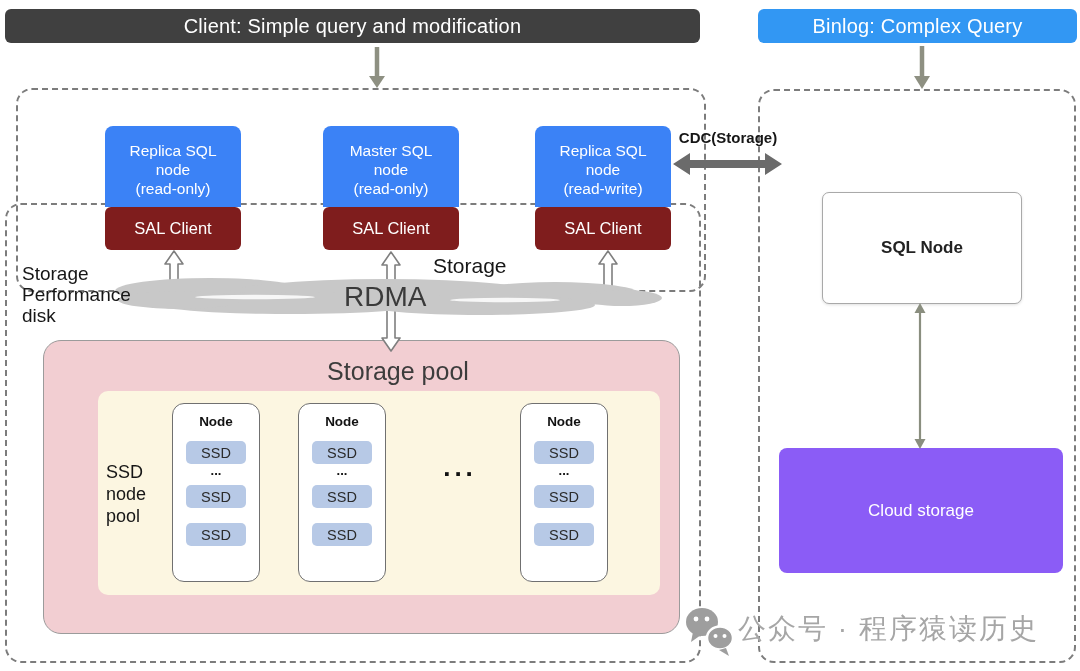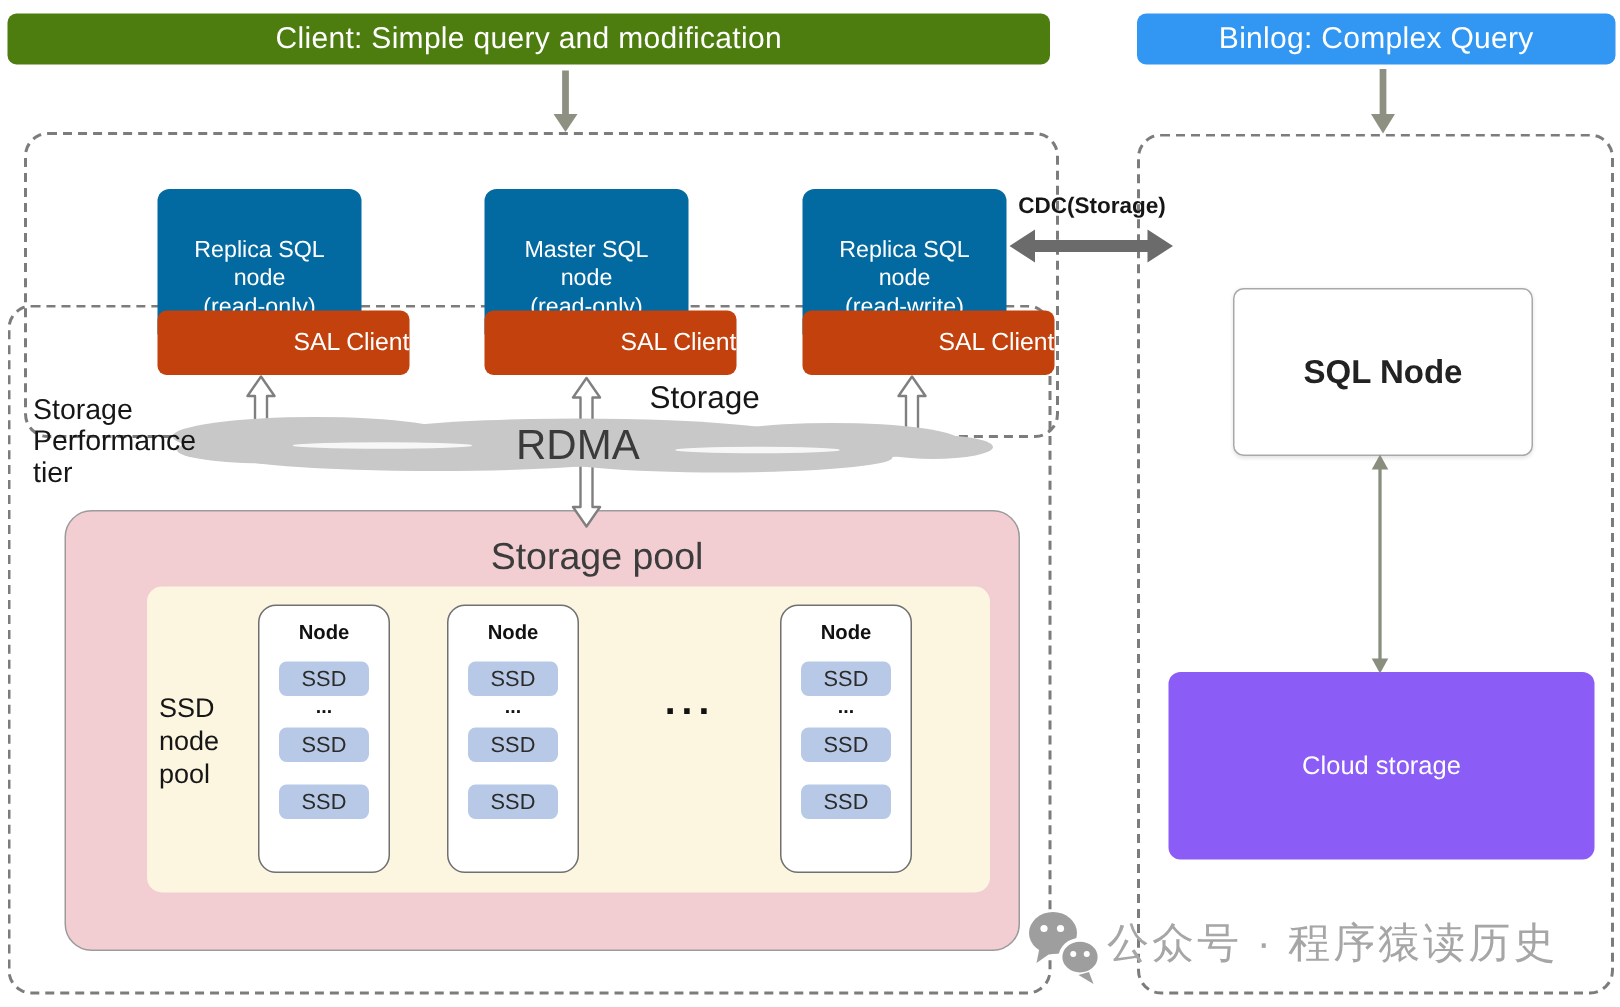--- a/index.html
+++ b/index.html
@@ -2,51 +2,51 @@
 <html><head>
 <meta charset="utf-8">
 <style>
   html,body{margin:0;padding:0;background:#fff;}
   #stage{position:relative;width:1080px;height:671px;background:#fff;overflow:hidden;
          font-family:"Liberation Sans","DejaVu Sans",sans-serif;}
   .abs{position:absolute;}
   .banner{height:34px;border-radius:6px;display:flex;align-items:center;justify-content:center;
           color:#fff;font-size:20px;letter-spacing:.2px;z-index:4;}
   .dashedbox{border:2px dashed #7c7c7c;border-radius:16px;z-index:1;background:transparent;}
-  .stack-gray{background:#0369a1;border-radius:8px 8px 0 0;color:#fff;text-align:center;
-              font-size:15.5px;line-height:19px;padding-top:31px;z-index:3;}
-  .stack-green{background:#c2410c;border-radius:6px;color:#fff;text-align:right;
-               font-size:16.5px;line-height:43px;z-index:3;padding-left:32px;}
+  .stack-gray{background:#3b82f6;border-radius:8px 8px 0 0;color:#fff;text-align:center;
+              font-size:15.5px;line-height:19px;padding-top:15px;z-index:3;}
+  .stack-green{background:#7f1d1d;border-radius:6px;color:#fff;text-align:center;
+               font-size:16.5px;line-height:43px;z-index:3;}
   .label-dark{color:#161616;z-index:6;}
   .pinkbox{background:#f2ced2;border:1.5px solid #9b9b9b;border-radius:18px;z-index:2;}
   .creambox{background:#fcf6e1;border-radius:10px;z-index:2;}
   .snode{background:#fff;border:1.5px solid #707070;border-radius:12px;z-index:3;}
   .snode .ntitle{text-align:center;margin-top:10px;font-weight:bold;font-size:13.5px;color:#111;}
   .chip{width:60px;height:23px;margin:0 auto;background:#b7c9e6;border-radius:5px;
         display:flex;align-items:center;justify-content:center;font-size:14.5px;color:#2b2b2b;}
   .chipdots{text-align:center;font-weight:bold;font-size:13px;line-height:10px;height:12px;
             margin-top:2px;color:#111;}
   .whitebox{background:#fff;border:1.5px solid #a9a9a9;border-radius:7px;display:flex;
-            align-items:center;justify-content:center;font-weight:bold;font-size:22px;color:#222;
+            align-items:center;justify-content:center;font-weight:bold;font-size:17px;color:#222;
             box-shadow:0 1px 3px rgba(0,0,0,.12);z-index:3;}
   .graybox{background:#8b5cf6;border-radius:8px;display:flex;align-items:center;justify-content:center;
            color:#fff;font-size:17px;z-index:3;}
   #overlay{position:absolute;left:0;top:0;z-index:5;pointer-events:none;}
   .wm-text{font-size:28px;color:#a6a6a6;letter-spacing:2px;z-index:6;}
 </style>
 </head>
 <body>
 
 <div id="stage">
 
   <div class="abs dashedbox" style="left:16px;top:88px;width:686px;height:200px;"></div>
   <div class="abs dashedbox" style="left:5px;top:203px;width:692px;height:456px;"></div>
   <div class="abs dashedbox" style="left:758px;top:89px;width:314px;height:570px;"></div>
 
-  <div class="banner abs" style="left:5px;top:9px;width:695px;background:#4d7c0f;">
+  <div class="banner abs" style="left:5px;top:9px;width:695px;background:#404040;">
     <span>Client: Simple query and modification</span>
   </div>
   <div class="banner abs" style="left:758px;top:9px;width:319px;background:#3297f3;">
     <span>Binlog: Complex Query</span>
   </div>
 
 
   <div class="abs stack-gray" style="left:105px;top:126px;width:136px;height:66px;">
     <div>Replica SQL</div>
     <div>node</div>
@@ -81,21 +81,21 @@
   <div class="abs whitebox" style="left:822px;top:192px;width:198px;height:110px;">
     <span>SQL Node</span>
   </div>
   <div class="abs graybox" style="left:779px;top:448px;width:284px;height:125px;">
     <span>Cloud storage</span>
   </div>
 
   <div class="abs label-dark" style="left:22px;top:263px;font-size:19px;line-height:21px;background:transparent;">
     <div>Storage</div>
     <div>Performance</div>
-    <div>tier</div>
+    <div>disk</div>
   </div>
   <div class="abs label-dark" style="left:433px;top:254px;font-size:21px;">
     <span>Storage</span>
   </div>
 
   <div class="abs pinkbox" style="left:43px;top:340px;width:635px;height:292px;"></div>
   <div class="abs label-dark" style="left:268px;top:357px;width:260px;text-align:center;font-size:25px;color:#3c3c3c;z-index:3;">
     <span>Storage pool</span>
   </div>
   <div class="abs creambox" style="left:98px;top:391px;width:562px;height:204px;"></div>

